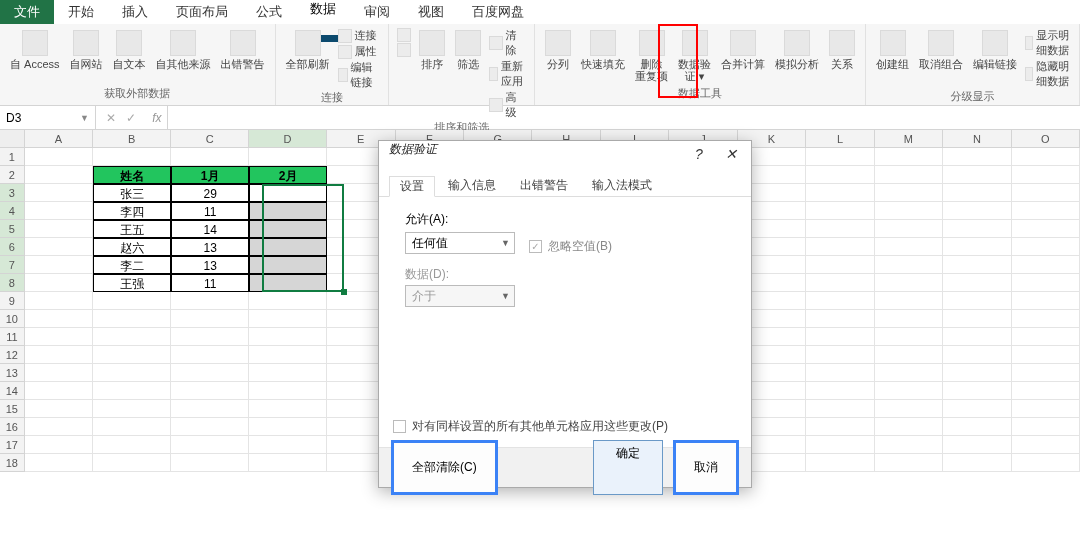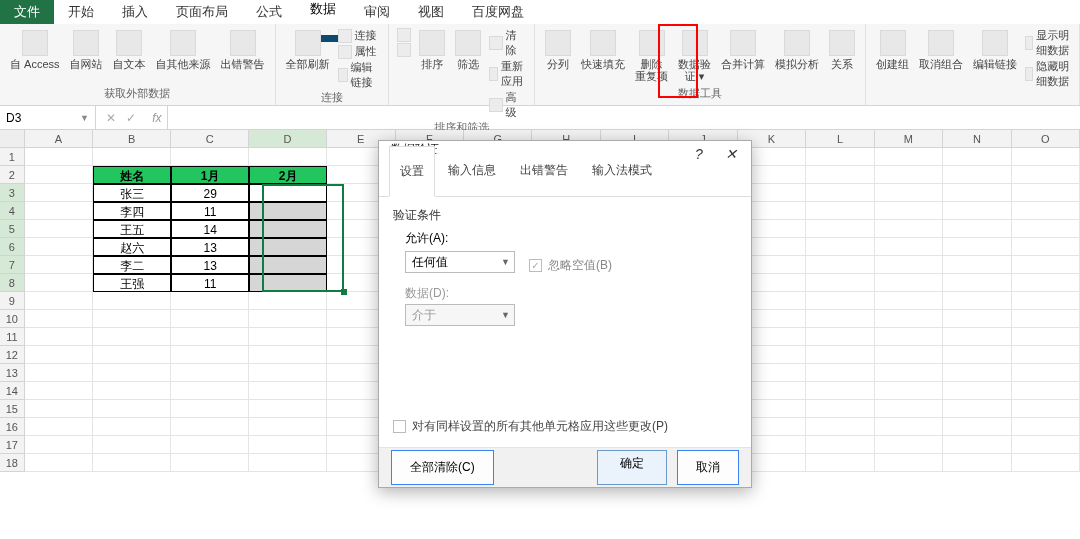--- a/index.html
+++ b/index.html
@@ -55,32 +55,32 @@
   .selection-box { position:absolute; border:2px solid #107c41; pointer-events:none; }
   .fill-handle { position:absolute; width:6px; height:6px; background:#107c41; }
 
   
   .dialog { position:absolute; left:378px; top:140px; width:374px; height:348px; background:#fff; border:1px solid #aaa; box-shadow:0 4px 16px rgba(0,0,0,.3); font-size:12px; }
   .dlg-title { height:30px; display:flex; align-items:flex-start; justify-content:space-between; padding:0 4px 0 10px;font-style:italic; }
   .dlg-title .t { color:#222; }
   .dlg-title .rbtns { display:flex; }
   .dlg-title .tbtn { width:32px; height:26px; display:flex; align-items:center; justify-content:center; color:#333; font-size:14px; cursor:pointer; }
   .dlg-tabs { display:flex; gap:2px; padding:0 10px; border-bottom:1px solid #ddd; height:26px; align-items:flex-end; }
-  .dlg-tab { padding:16px 10px; font-size:12px; color:#444; cursor:pointer; border:1px solid transparent; }
+  .dlg-tab { padding:1px 10px; font-size:12px; color:#444; cursor:pointer; border:1px solid transparent; }
   .dlg-tab.active { border:1px solid #ddd; border-bottom:1px solid #fff; background:#fff; position:relative; top:1px; }
   .dlg-body { padding:10px 14px; }
   .dlg-body .section { color:#333; margin-bottom:6px; }
   .fld { margin:4px 0 2px 12px; }
   .sel { width:110px; height:22px; border:1px solid #bbb; background:#fff; display:flex; align-items:center; justify-content:space-between; padding:0 4px 0 6px; margin:2px 0 8px 12px; }
   .sel .arr { color:#666; font-size:9px; }
   .sel.disabled { color:#999; background:#f6f6f6;text-align:center; }
   .chk { display:flex; align-items:center; gap:6px; color:#888; }
   .chk .box { width:13px; height:13px; border:1px solid #bbb; display:flex; align-items:center; justify-content:center; font-size:10px; color:#aaa; }
   .dlg-bottom { position:absolute; bottom:0; left:0; right:0; height:40px; background:#f1f1f1; border-top:1px solid #e3e3e3; display:flex; align-items:center; justify-content:space-between; padding:0 12px; }
-  .dbtn { border:1px solid #3b82f6; background:#fdfdfd; padding:8px 18px; font-size:12px; cursor:pointer; }
+  .dbtn { border:3px solid #3b82f6; background:#fdfdfd; padding:16px 18px; font-size:12px; cursor:pointer; }
   .dbtn.primary { border:1px solid #6a99c7; background:#eaf2fb; padding:4px 22px; }
   .row-right { display:flex; gap:10px; }
   .allow-row { display:flex; align-items:center; gap:14px; }
   .apply-row { position:absolute; left:14px; bottom:52px; display:flex; align-items:center; gap:6px; color:#444; }
 </style>
 </head>
 <body>
 
 <div class="menubar">
   <div class="file-tab">文件</div>
@@ -235,20 +235,21 @@
         <div class="smallrow">
             <div class="micon"></div>
             <span>显示明细数据</span>
           </div>
         <div class="smallrow">
             <div class="micon"></div>
             <span>隐藏明细数据</span>
           </div>
       </div>
     </div>
+    <div class="label">分级显示</div>
   </div>
 </div>
 
 <div class="red-box"></div>
 
 <div class="fbar">
   <div class="namebox">
     <span>D3</span>
     <span class="dd">▼</span>
   </div>
@@ -619,21 +620,20 @@
       <div class="tbtn">✕</div>
     </div>
   </div>
   <div class="dlg-tabs">
     <div class="dlg-tab active">设置</div>
     <div class="dlg-tab">输入信息</div>
     <div class="dlg-tab">出错警告</div>
     <div class="dlg-tab">输入法模式</div>
   </div>
   <div class="dlg-body">
-    <div class="section">验证条件</div>
     <div class="fld">允许(A):</div>
     <div class="allow-row">
       <div class="sel">
         <span>任何值</span>
         <span class="arr">▼</span>
       </div>
       <div class="chk">
         <div class="box">✓</div>
         <span>忽略空值(B)</span>
       </div>

